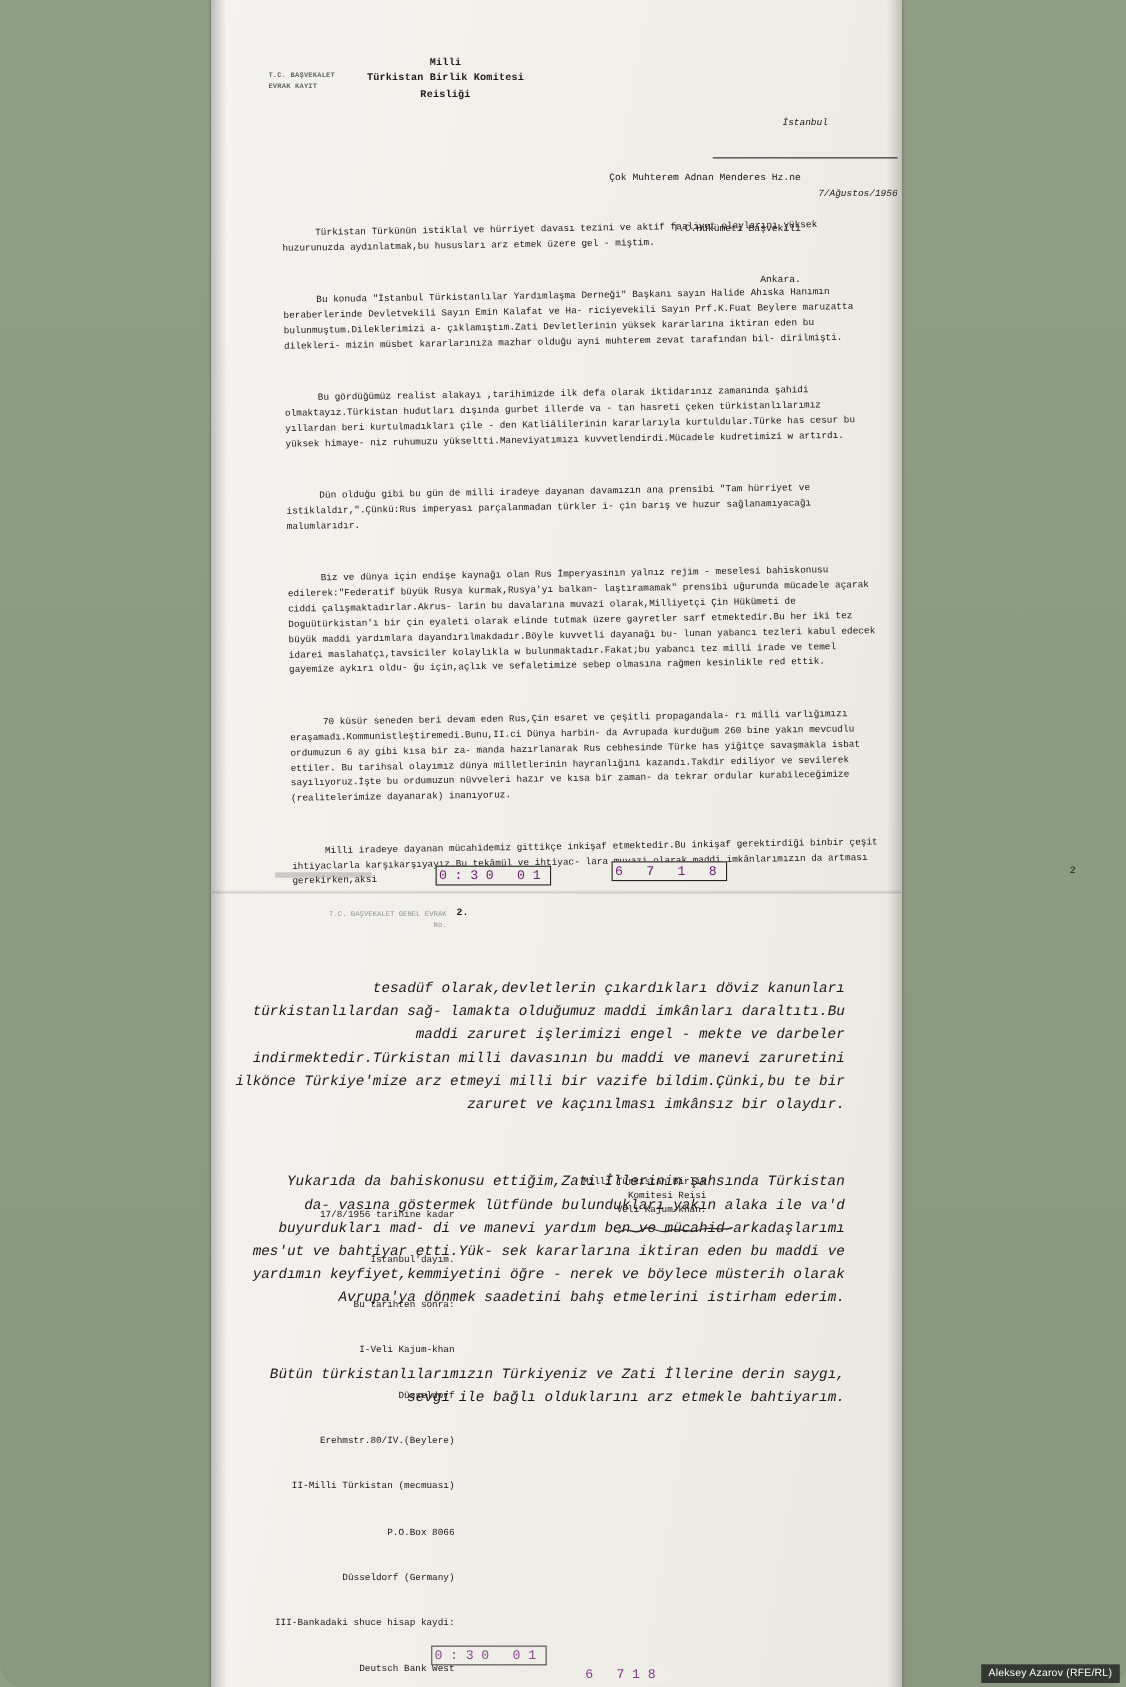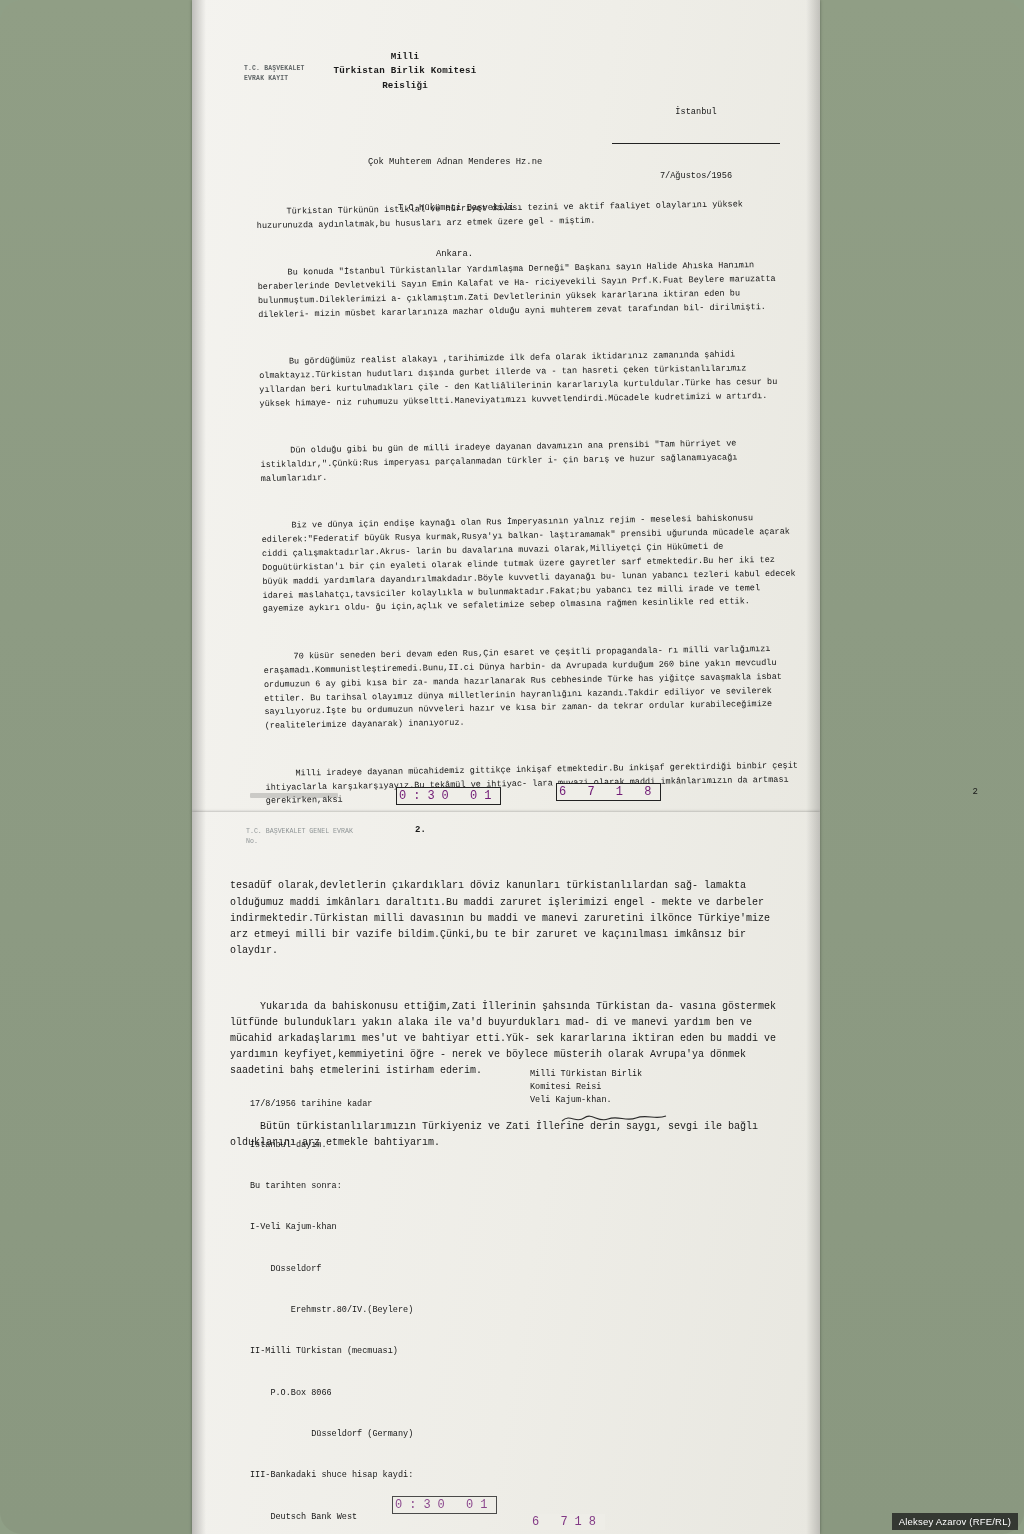--- a/index.html
+++ b/index.html
@@ -48,20 +48,21 @@
   }
   .edge-left { left: 0; background: linear-gradient(90deg, rgba(0,0,0,0.22), rgba(0,0,0,0)); }
   .edge-right { right: 0; background: linear-gradient(270deg, rgba(0,0,0,0.18), rgba(0,0,0,0)); }
 
   .doc-text {
     position: absolute;
     color: #171717;
     font-family: "Liberation Mono", monospace;
     white-space: pre-wrap;
     line-height: 1.42;
+    text-align: right;
   }
 
   
   .p1-head-block {
     position: absolute;
     left: 255px;
     top: 50px;
     width: 300px;
     font-size: 9.2px;
     line-height: 1.55;
@@ -76,26 +77,27 @@
     top: 64px;
     width: 92px;
     font-size: 6.4px;
     line-height: 1.5;
     color: #9aa0a0;
     letter-spacing: .2px;
   }
   .stamp-faint .b { color:#5f6566; font-weight:bold; }
   .p1-place {
     position: absolute;
-    left: 612px;
+    left: 648px;
     top: 80px;
     width: 180px;
     font-size: 8.6px;
     line-height: 1.5;
     text-align: left;
+    font-style: italic;
   }
   .p1-place .underline {
     display: block;
     border-bottom: 1px solid #222;
     width: 168px;
     margin-top: -1px;
     height: 0;
   }
   .p1-addr {
     position: absolute;
@@ -146,25 +148,26 @@
   }
   .p2-pagelabel {
     position: absolute;
     left: 415px;
     top: 824px;
     font-size: 9px;
     font-weight: bold;
   }
   .p2-body {
     position: absolute;
-    left: 230px;
+    left: 208px;
     top: 846px;
     width: 560px;
-    font-size: 10px;
+    font-size: 13px;
     line-height: 1.62;
+    font-style: italic;
   }
   .p2-body p { margin: 0 0 7px 0; text-indent: 30px; }
   .p2-body p.noindent { text-indent: 0; }
   .sig-block {
     position: absolute;
     left: 530px;
     top: 1068px;
     font-size: 8.5px;
     line-height: 1.5;
   }
@@ -222,21 +225,21 @@
     <div class="b">EVRAK KAYIT</div>
   </div>
 
   <div class="p1-head-block doc-text">Milli
 Türkistan Birlik Komitesi
 Reisliği</div>
 
   <div class="p1-place doc-text">
     <div style="text-align:center;width:168px;">İstanbul</div>
     <span class="underline"></span>
-    <div style="text-align:center;width:168px;">7/Ağustos/1956</div>
+    <div style="text-align:right;width:168px;">7/Ağustos/1956</div>
   </div>
 
   <div class="p1-addr doc-text">
     <div>Çok Muhterem Adnan Menderes Hz.ne</div>
     <div style="padding-left:30px">T.C.Hükümeti Başvekili</div>
     <div style="padding-left:68px">Ankara.</div>
   </div>
 
   <div class="p1-body doc-text">
     <p>Türkistan Türkünün istiklal ve hürriyet davası tezini ve aktif faaliyet olaylarını yüksek huzurunuzda aydınlatmak,bu hususları arz etmek üzere gel - miştim.</p>

